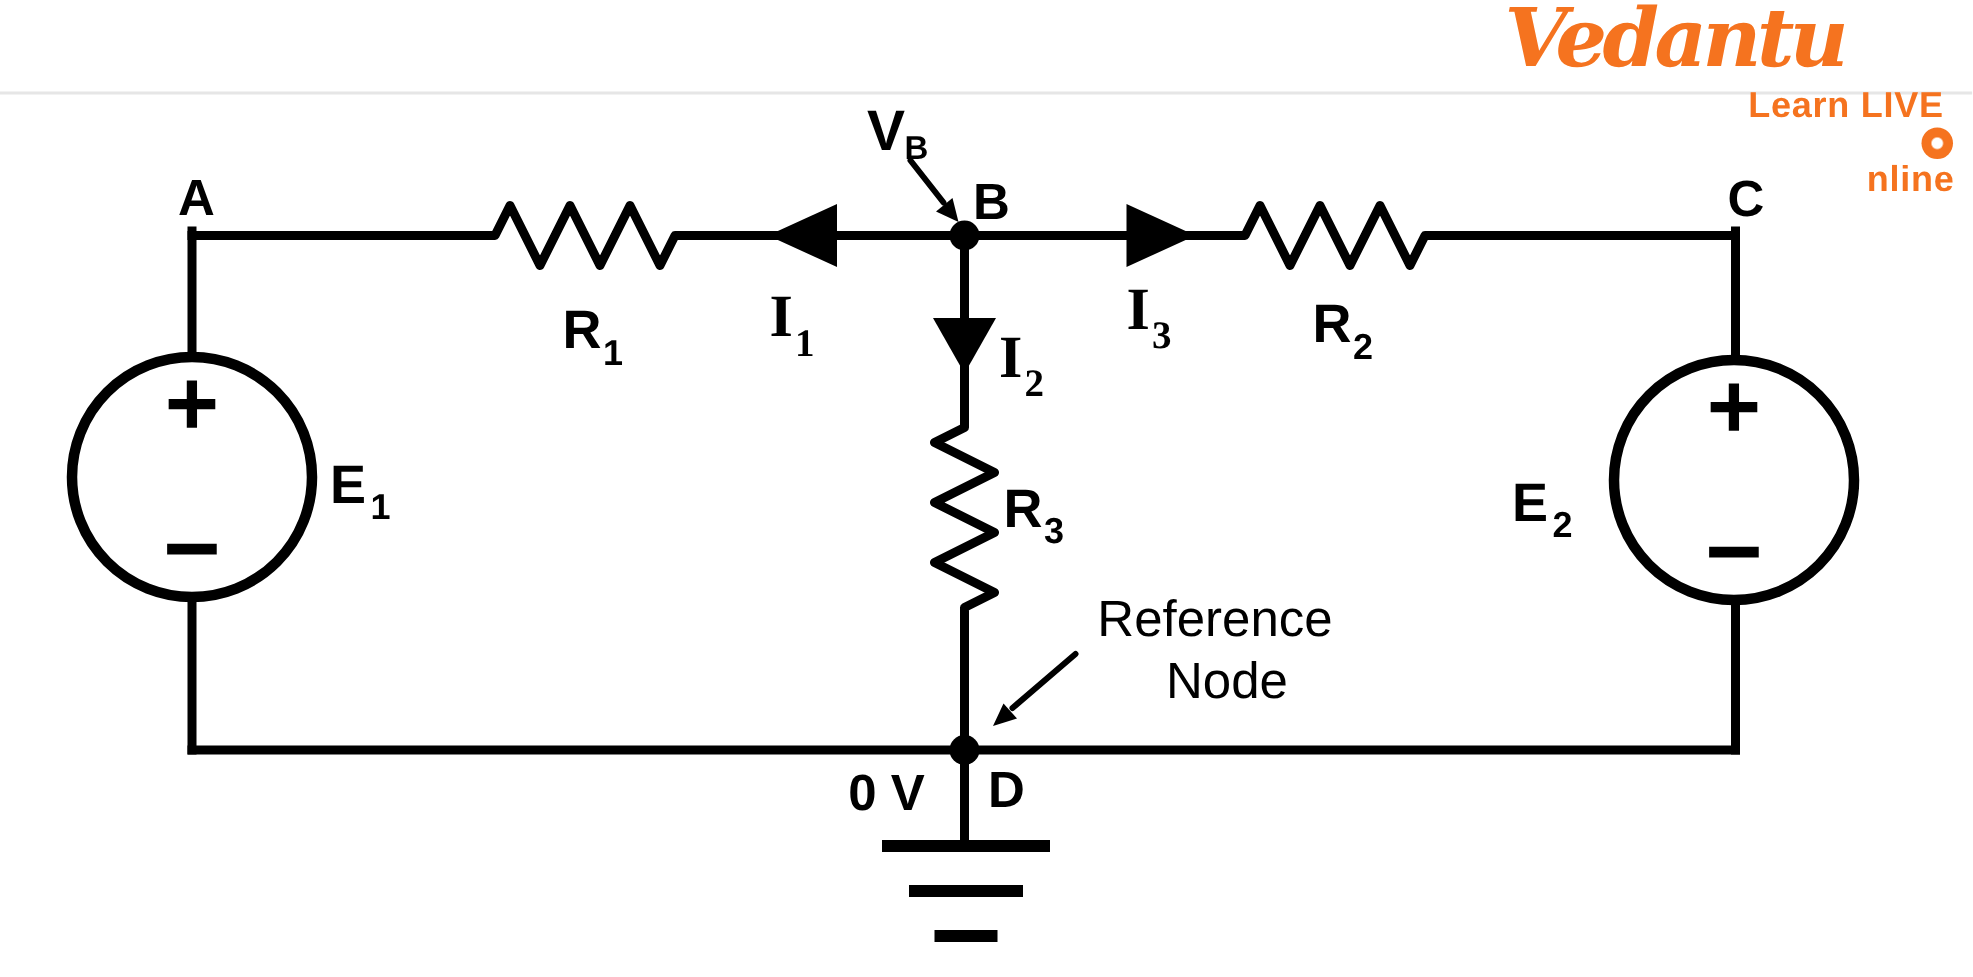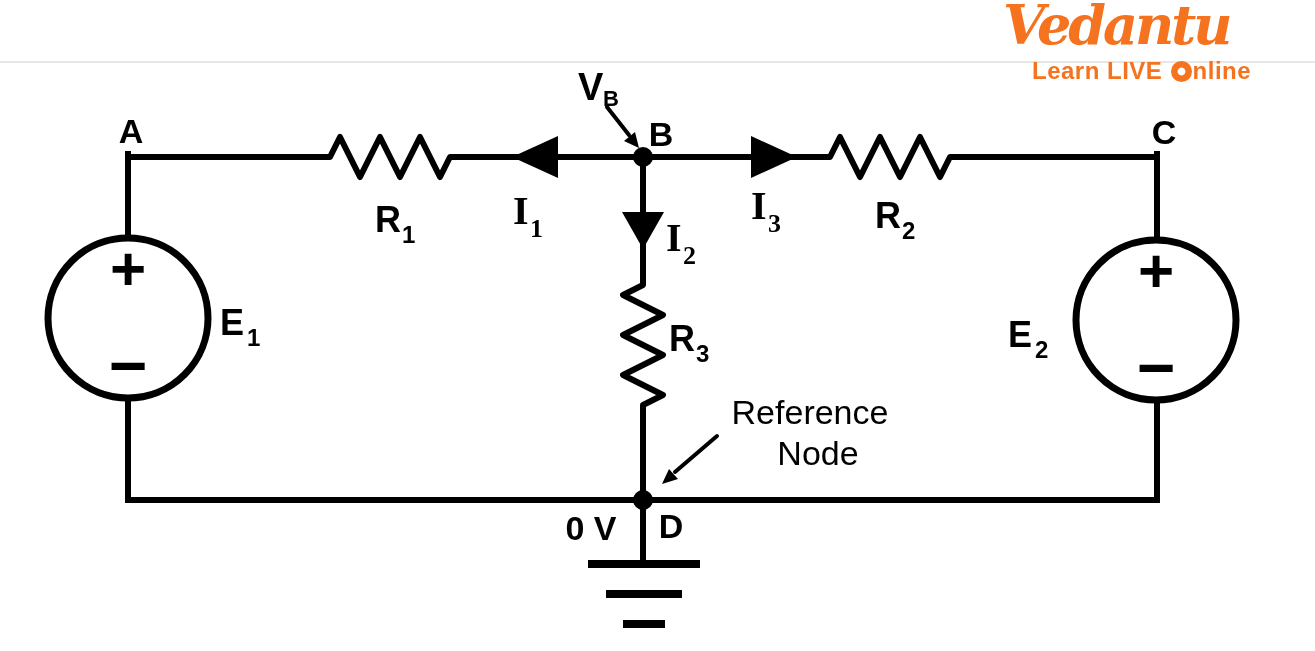--- a/index.html
+++ b/index.html
@@ -16,21 +16,21 @@
     position: absolute; left: 1003px; top: -6px; width: 300px;
     color: var(--brand, #f5731f);
   }
   .brand-name {
     font-family: "DejaVu Serif", serif; font-style: italic; font-weight: bold;
     font-size: 54px; line-height: 62px; letter-spacing: -3px;
   }
   .brand-tagline {
     margin-top: 1px; margin-left: 29px;
     font-size: 24px; font-weight: bold; letter-spacing: 0.5px;
-    display: flex; align-items: center; white-space: nowrap;
+    display: flex; align-items: flex-end; white-space: nowrap; flex-direction: column;
   }
   .brand-tagline span { white-space: pre; }
   .o-disc {
     display: inline-block; width: 21px; height: 21px; border-radius: 50%;
     background: radial-gradient(circle at 50% 50%, #ffffff 0 22%, var(--brand, #f5731f) 30% 100%);
     position: relative; margin: 0 1px;
   }
   .o-disc .hidden-char { position: absolute; opacity: 0; font-size: 8px; }
   .circuit-svg { position: absolute; left: 0; top: 0; }
   .wire { stroke: var(--ink, #000); stroke-width: 6; fill: none; stroke-linejoin: round; stroke-linecap: square; }

